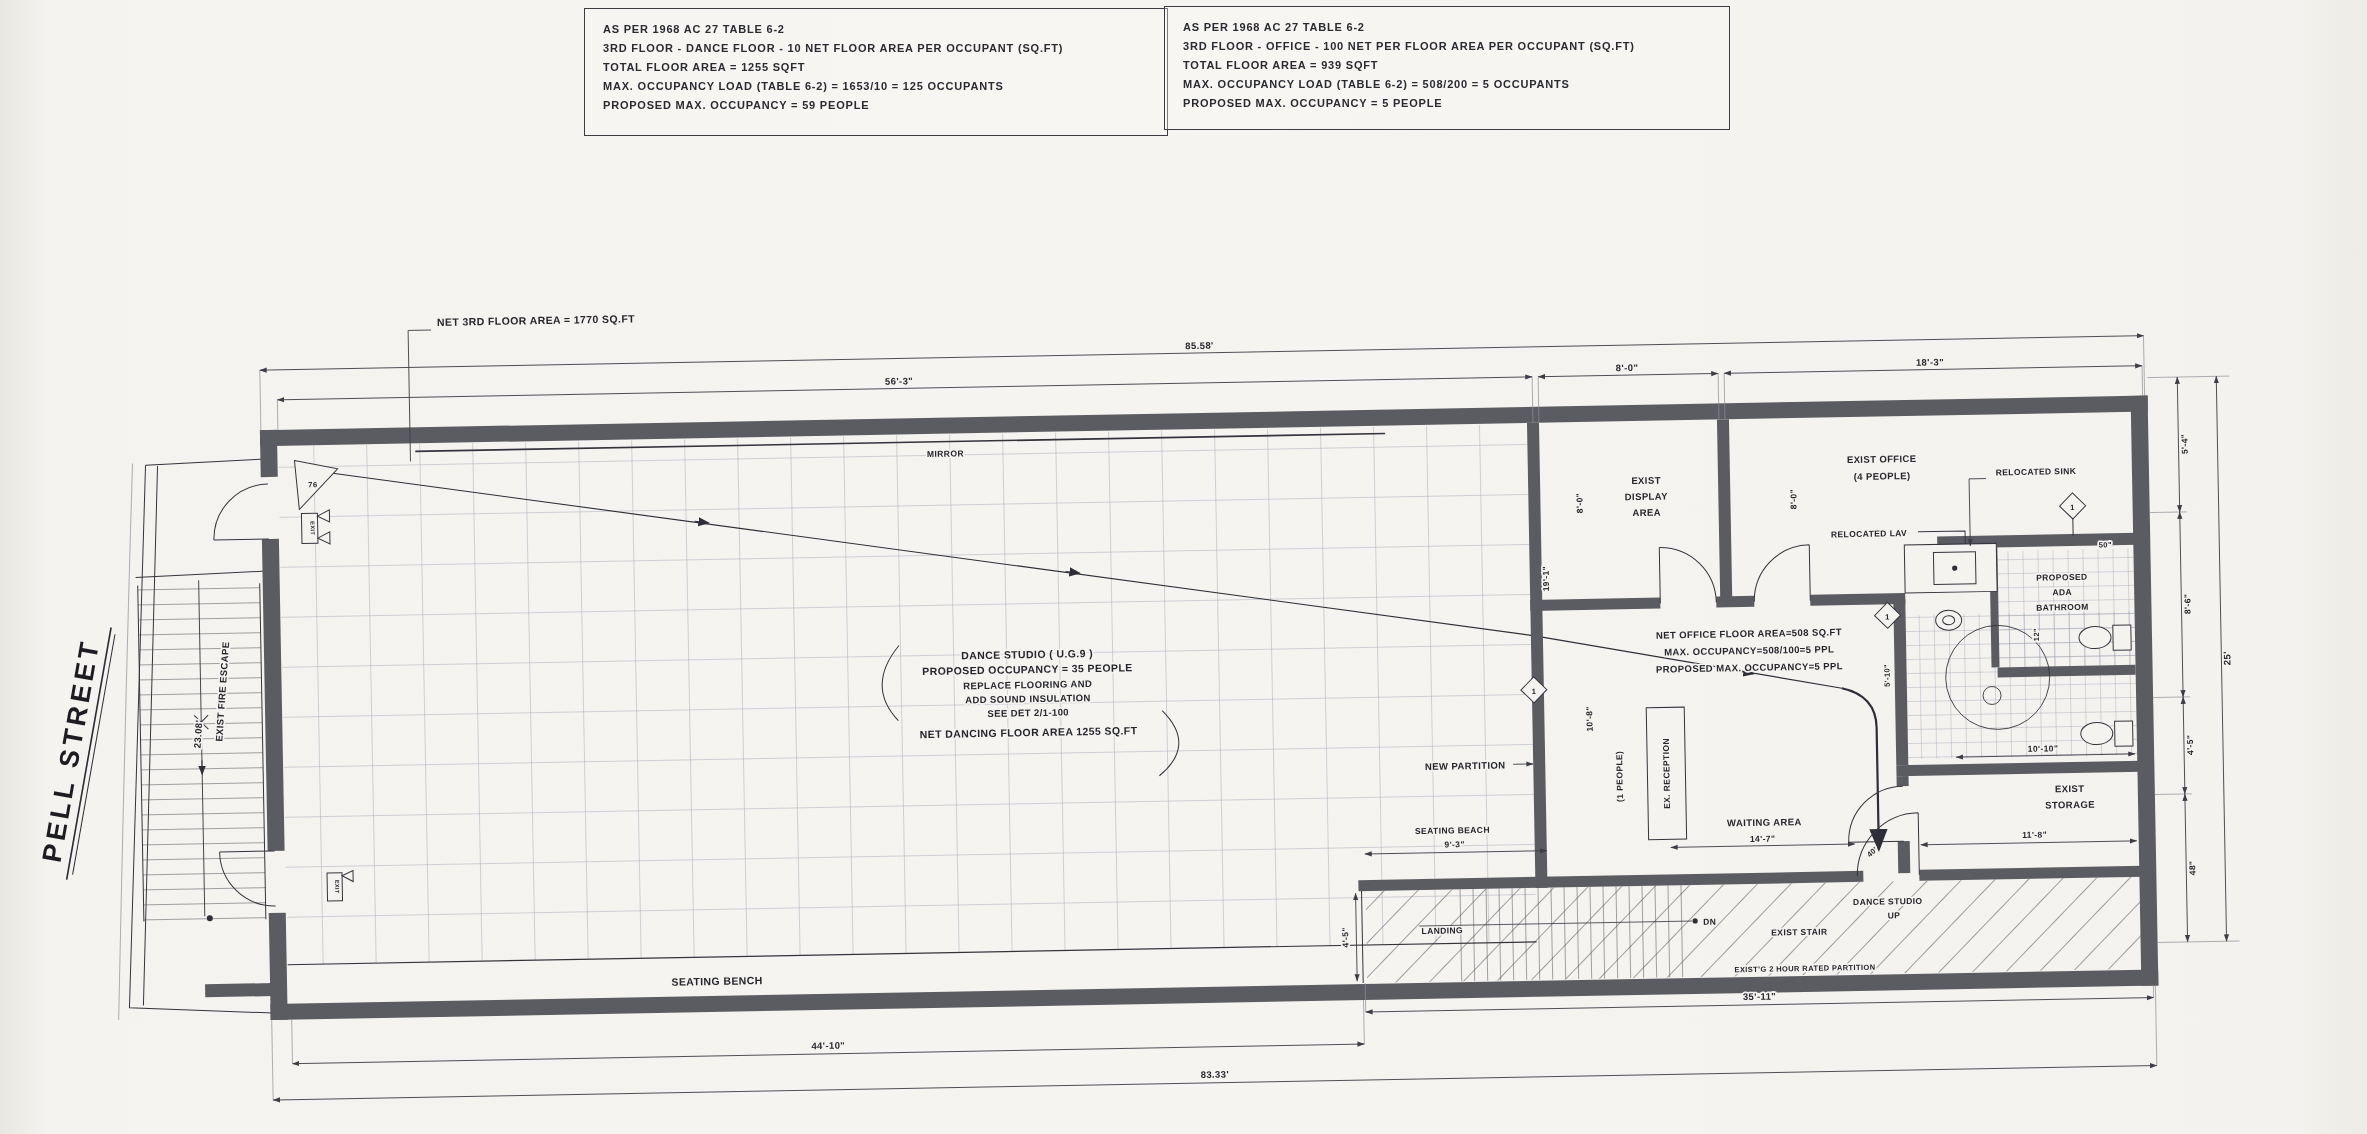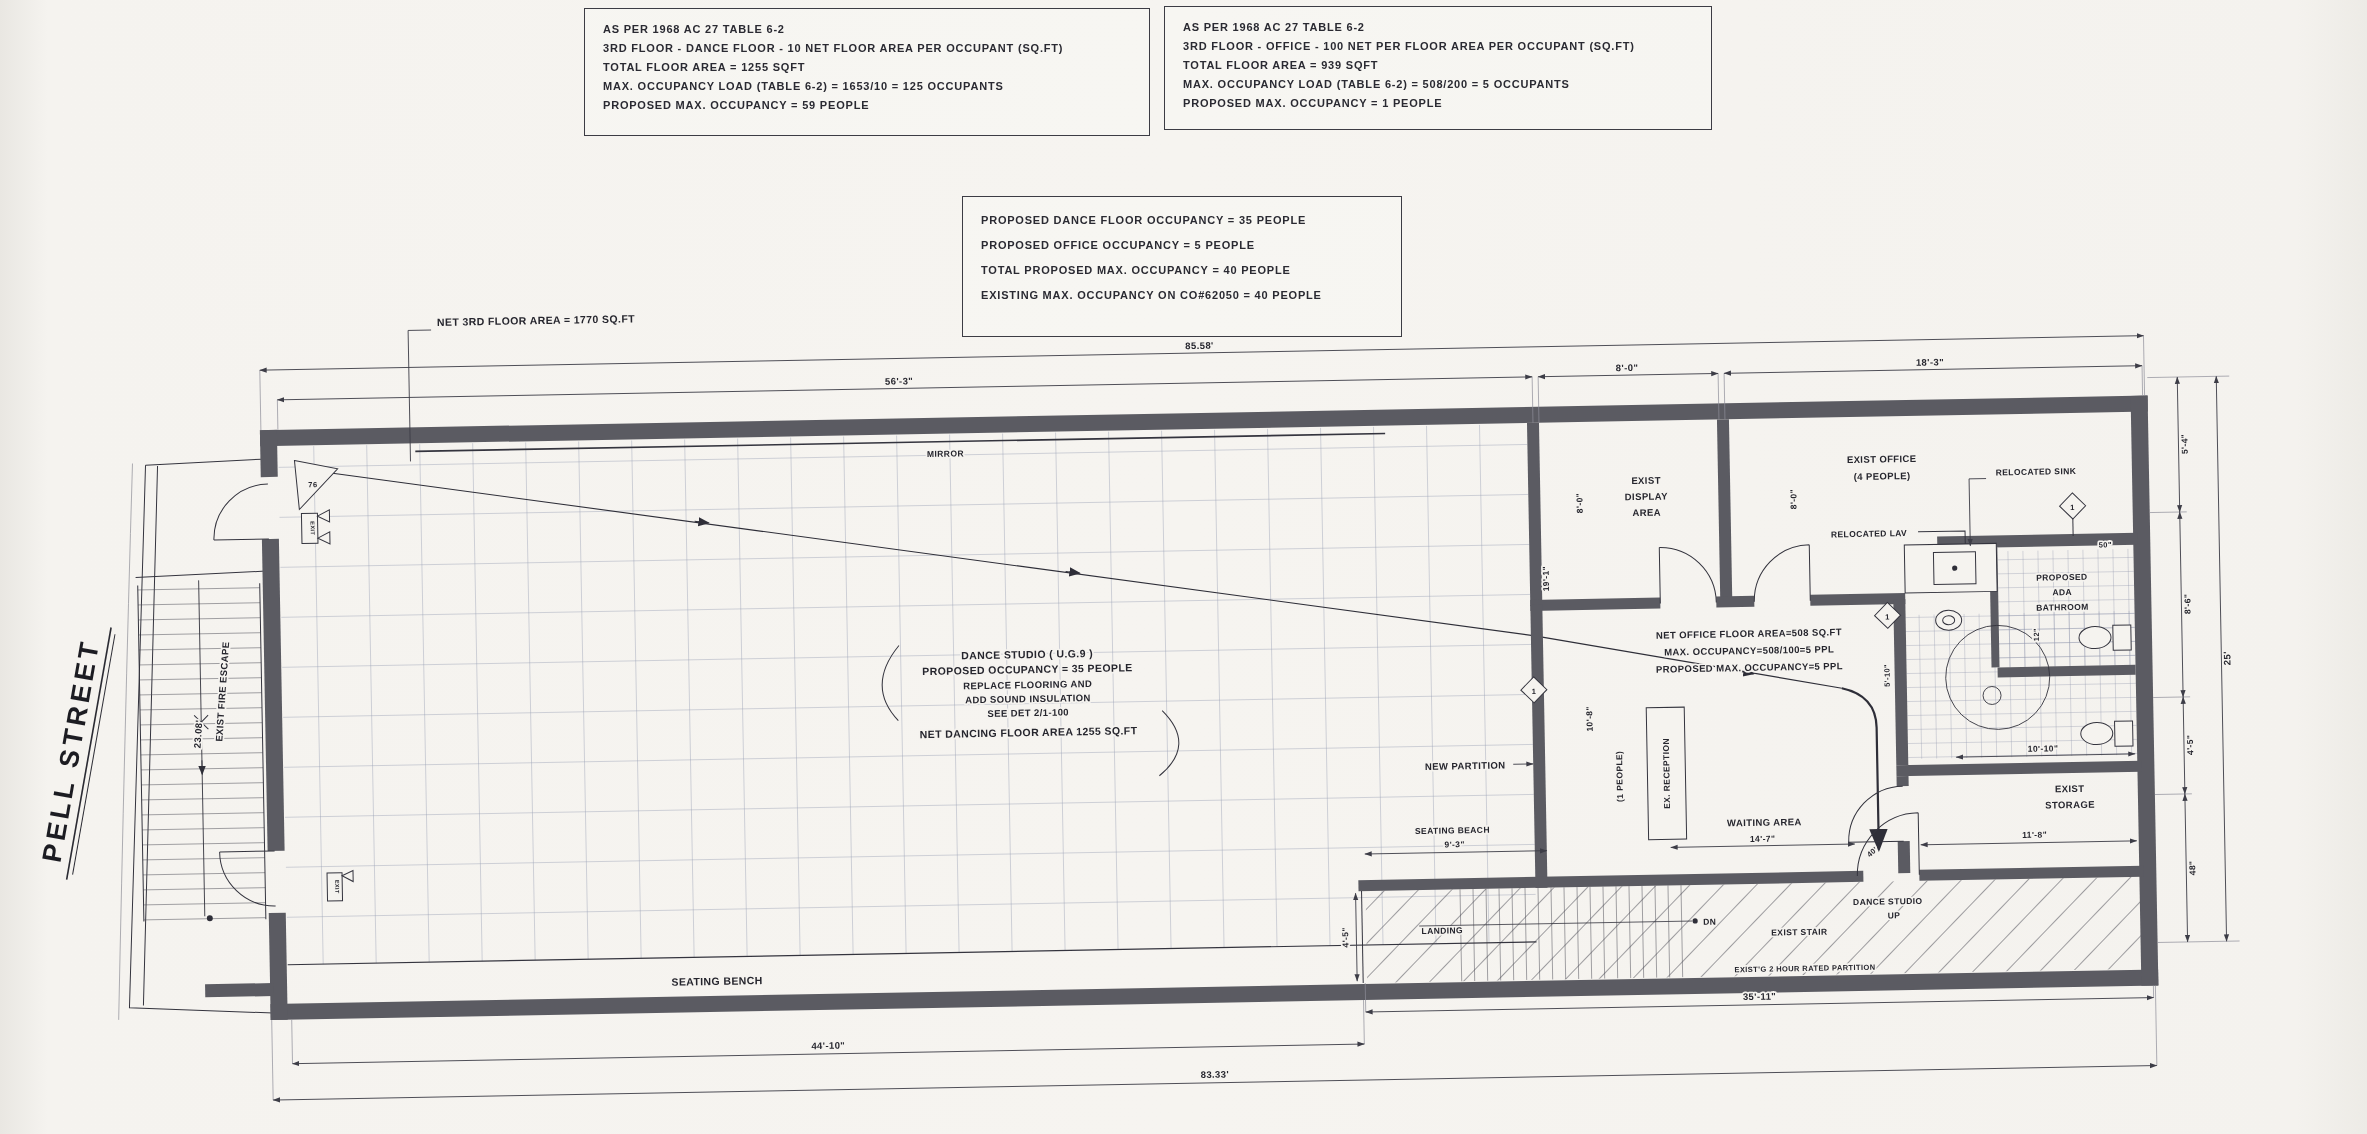--- a/index.html
+++ b/index.html
@@ -2,21 +2,21 @@
 <html><head>
 <meta charset="utf-8">
 <style>
   html,body{margin:0;padding:0;}
   .canvas{
     position:relative;width:2367px;height:1134px;overflow:hidden;
     background:linear-gradient(90deg,#e9e7e2 0%,#f5f3ef 2%,#f6f4f0 50%,#f4f2ee 97%,#edebe6 100%);
     font-family:"Liberation Sans",sans-serif;
   }
   .note-box{
-    position:absolute;border:1.3px solid #3c3c44;padding:11px 0 8px 18px;
+    position:absolute;border:1.3px solid #3c3c44;padding:11px 18px 8px 18px;
     color:#26262e;background:rgba(250,249,246,.35);
   }
   .note-line{
     font-size:11px;font-weight:600;letter-spacing:.8px;line-height:19px;
     white-space:nowrap;color:#2a2a32;
   }
   .note-box--summary .note-line{line-height:25px;}
   svg text{font-family:"Liberation Sans",sans-serif;fill:#26262e;font-weight:600;letter-spacing:.4px;}
   .halo{stroke:#f5f3ef;stroke-width:3.5px;paint-order:stroke;stroke-linejoin:round;}
   .t5{font-size:5.5px}.t7{font-size:7.5px}.t8{font-size:8.5px}.t9{font-size:9.5px}
@@ -40,29 +40,23 @@
     <div class="note-line">TOTAL FLOOR AREA = 1255 SQFT</div>
     <div class="note-line">MAX. OCCUPANCY LOAD (TABLE 6-2) = 1653/10 = 125 OCCUPANTS</div>
     <div class="note-line">PROPOSED MAX. OCCUPANCY = 59 PEOPLE</div>
   </div>
 
   <div class="note-box" style="left:1164px;top:6px;width:528px;height:103px">
     <div class="note-line">AS PER 1968 AC 27 TABLE 6-2</div>
     <div class="note-line">3RD FLOOR - OFFICE - 100 NET PER FLOOR AREA PER OCCUPANT (SQ.FT)</div>
     <div class="note-line">TOTAL FLOOR AREA = 939 SQFT</div>
     <div class="note-line">MAX. OCCUPANCY LOAD (TABLE 6-2) = 508/200 = 5 OCCUPANTS</div>
-    <div class="note-line">PROPOSED MAX. OCCUPANCY = 1 PEOPLE</div>
+    <div class="note-line">PROPOSED MAX. OCCUPANCY = 5 PEOPLE</div>
   </div>
 
-  <div class="note-box note-box--summary" style="left:962px;top:196px;width:420px;height:120px">
-    <div class="note-line">PROPOSED DANCE FLOOR OCCUPANCY = 35 PEOPLE</div>
-    <div class="note-line">PROPOSED OFFICE OCCUPANCY = 5 PEOPLE</div>
-    <div class="note-line">TOTAL PROPOSED MAX. OCCUPANCY = 40 PEOPLE</div>
-    <div class="note-line">EXISTING MAX. OCCUPANCY ON CO#62050 = 40 PEOPLE</div>
-  </div>
 
   <svg width="2367" height="1134" viewBox="0 0 2367 1134" style="position:absolute;left:0;top:0">
     <defs>
       <pattern id="grid" width="53" height="50" patternUnits="userSpaceOnUse">
         <path d="M0,0 H53 M0,0 V50" stroke="#9ba1b6" stroke-width="0.9" fill="none"></path>
       </pattern>
       <pattern id="tile" width="15" height="14" patternUnits="userSpaceOnUse">
         <path d="M0,0 H15 M0,0 V14" stroke="#8f95aa" stroke-width="0.7" fill="none"></path>
       </pattern>
       <pattern id="hat" width="24" height="24" patternUnits="userSpaceOnUse" patternTransform="rotate(45)">

